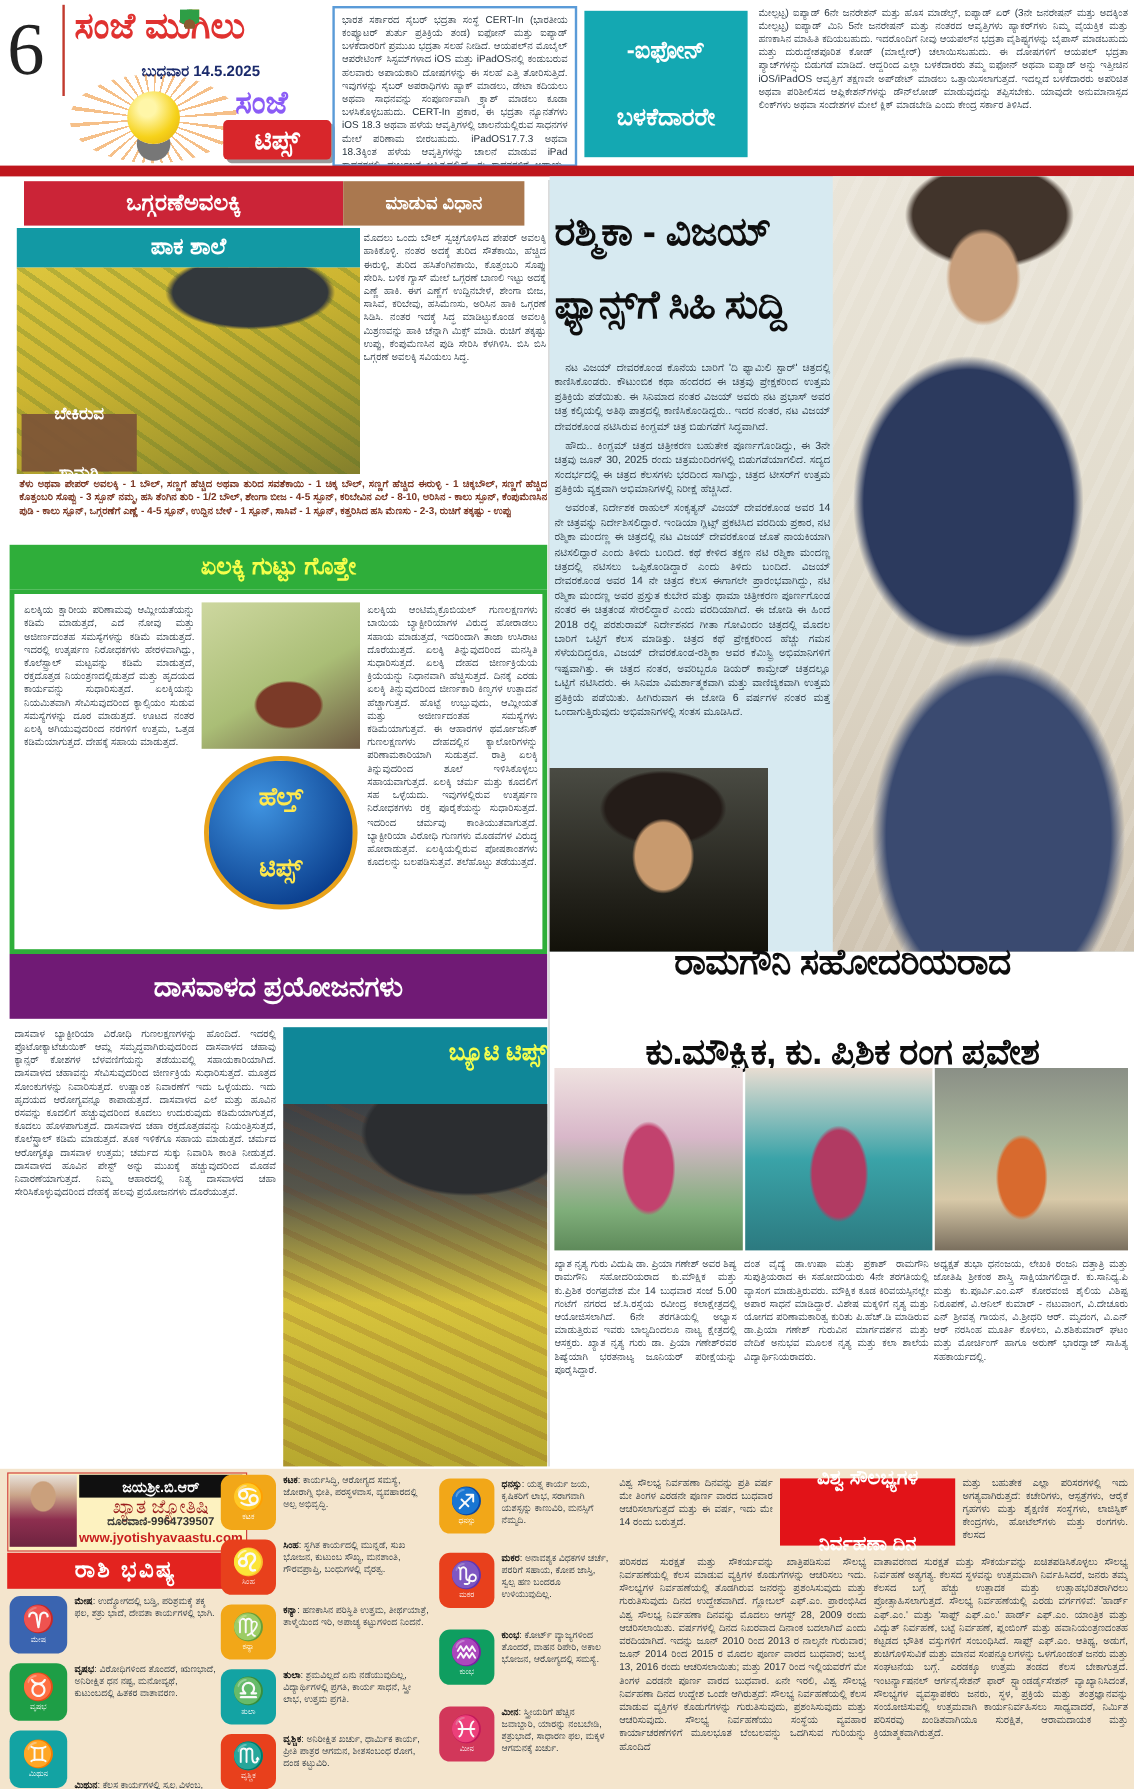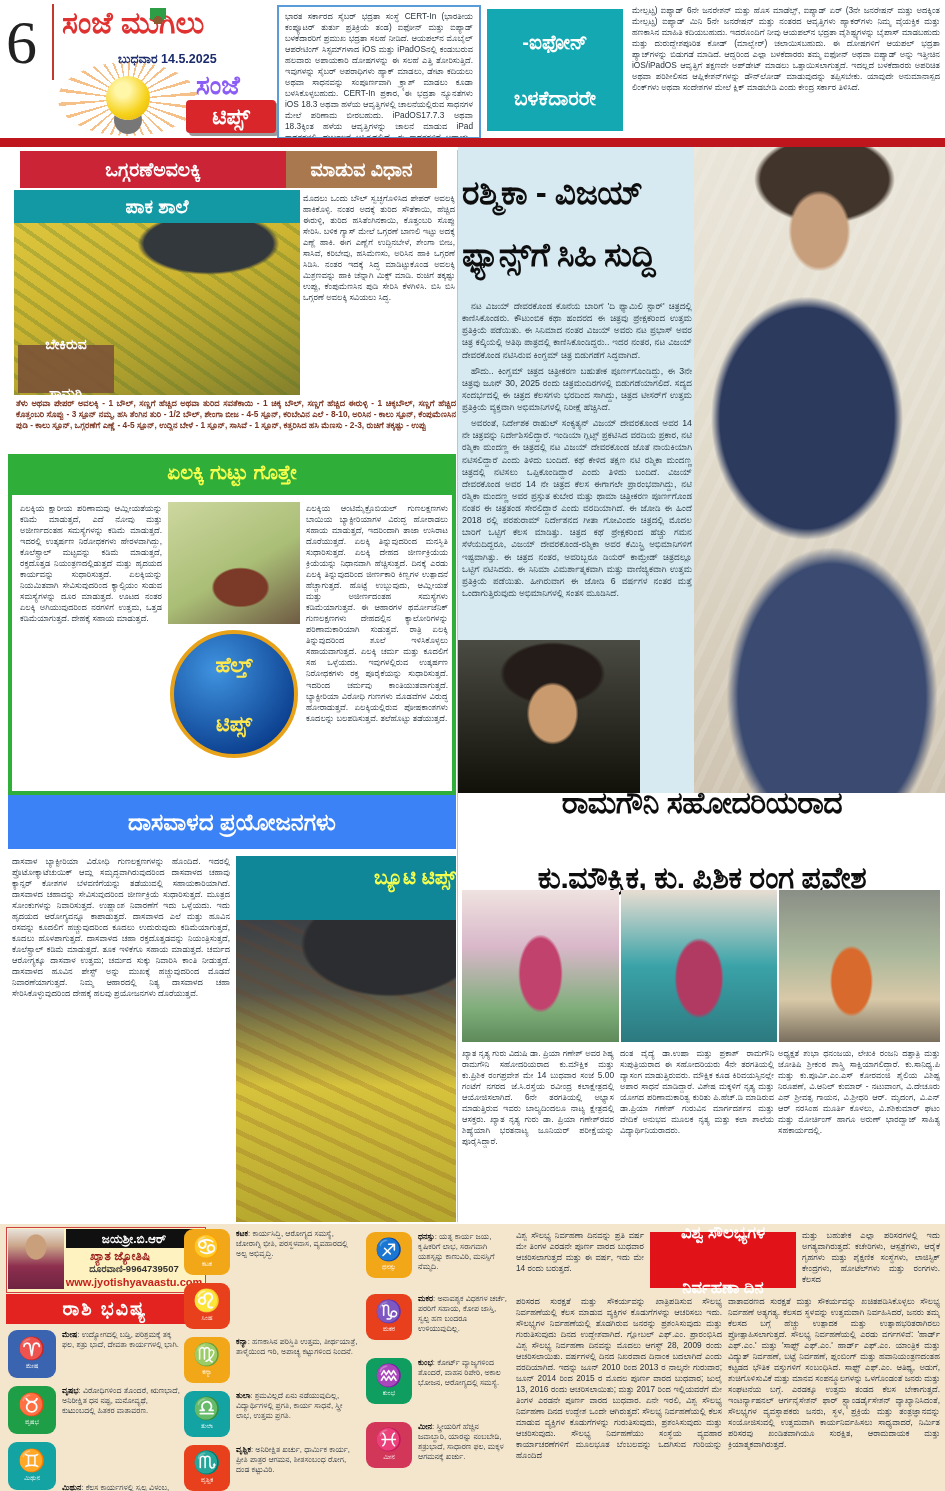--- a/index.html
+++ b/index.html
@@ -42,41 +42,41 @@
     <span>ಬಳಕೆದಾರರೇ</span>
     <span>ಎಚ್ಚರ</span>
   </div>
   <div class="abs b8 just" style="left:632px;top:5px;width:308px;height:130px;overflow:hidden;">ಮೇಲ್ಪಟ್ಟ) ಐಪ್ಯಾಡ್ 6ನೇ ಜನರೇಶನ್ ಮತ್ತು ಹೊಸ ಮಾಡೆಲ್ಸ್, ಐಪ್ಯಾಡ್ ಏರ್ (3ನೇ ಜನರೇಷನ್ ಮತ್ತು ಅದಕ್ಕಿಂತ ಮೇಲ್ಪಟ್ಟ) ಐಪ್ಯಾಡ್ ಮಿನಿ 5ನೇ ಜನರೇಷನ್ ಮತ್ತು ನಂತರದ ಆವೃತ್ತಿಗಳು ಹ್ಯಾಕರ್‌ಗಳು ನಿಮ್ಮ ವೈಯಕ್ತಿಕ ಮತ್ತು ಹಣಕಾಸಿನ ಮಾಹಿತಿ ಕದಿಯಬಹುದು. ಇದರೊಂದಿಗೆ ನೀವು ಆಯಪಲ್‌ನ ಭದ್ರತಾ ವೈಶಿಷ್ಟ್ಯಗಳನ್ನು ಬೈಪಾಸ್ ಮಾಡಬಹುದು ಮತ್ತು ದುರುದ್ದೇಶಪೂರಿತ ಕೋಡ್ (ಮಾಲ್ವೇರ್) ಚಲಾಯಿಸಬಹುದು. ಈ ದೋಷಗಳಿಗೆ ಆಯಪಲ್ ಭದ್ರತಾ ಪ್ಯಾಚ್‌ಗಳನ್ನು ಬಿಡುಗಡೆ ಮಾಡಿದೆ. ಆದ್ದರಿಂದ ಎಲ್ಲಾ ಬಳಕೆದಾರರು ತಮ್ಮ ಐಫೋನ್ ಅಥವಾ ಐಪ್ಯಾಡ್ ಅನ್ನು ಇತ್ತೀಚಿನ iOS/iPadOS ಆವೃತ್ತಿಗೆ ತಕ್ಷಣವೇ ಅಪ್‌ಡೇಟ್ ಮಾಡಲು ಒತ್ತಾಯಿಸಲಾಗುತ್ತದೆ. ಇದಲ್ಲದೆ ಬಳಕೆದಾರರು ಅಪರಿಚಿತ ಅಥವಾ ಪರಿಶೀಲಿಸದ ಆಪ್ಲಿಕೇಶನ್‌ಗಳನ್ನು ಡೌನ್‌ಲೋಡ್ ಮಾಡುವುದನ್ನು ತಪ್ಪಿಸಬೇಕು. ಯಾವುದೇ ಅನುಮಾನಾಸ್ಪದ ಲಿಂಕ್‌ಗಳು ಅಥವಾ ಸಂದೇಶಗಳ ಮೇಲೆ ಕ್ಲಿಕ್ ಮಾಡಬೇಡಿ ಎಂದು ಕೇಂದ್ರ ಸರ್ಕಾರ ತಿಳಿಸಿದೆ.</div>
 
   <div class="abs" style="left:0;top:138px;width:945px;height:9px;background:#bf161d;"></div>
 
   <div class="abs" style="left:457px;top:150px;width:1px;height:1072px;background:#c3c3c3;"></div>
 
   <div class="abs ctr" style="left:20px;top:151px;width:266px;height:37px;background:#cb2437;color:#fff;font-size:19px;font-weight:800;">ಒಗ್ಗರಣೆಅವಲಕ್ಕಿ</div>
-  <div class="abs ctr" style="left:286px;top:151px;width:151px;height:37px;background:#aa784f;color:#fff;font-size:19px;font-weight:700;">ಮಾಡುವ ವಿಧಾನ</div>
+  <div class="abs ctr" style="left:286px;top:151px;width:151px;height:37px;background:#aa784f;color:#fff;font-size:15px;font-weight:700;">ಮಾಡುವ ವಿಧಾನ</div>
   <div class="abs ctr" style="left:14px;top:190px;width:286px;height:33px;background:#1299a4;color:#fff;font-size:19px;font-weight:800;">ಪಾಕ ಶಾಲೆ</div>
   <div class="abs photo" style="left:14px;top:223px;width:286px;height:172px;background:radial-gradient(75% 55% at 68% 12%,#33383c 0 30%,transparent 33%),repeating-linear-gradient(35deg,rgba(70,110,40,.25) 0 4px,transparent 4px 14px),linear-gradient(160deg,#ddc63d 0%,#cdb531 40%,#a89c2e 72%,#837f2c 100%);"></div>
   <div class="abs ctr col" style="left:18px;top:345px;width:96px;height:48px;background:rgba(125,85,55,.95);color:#fff;font-size:14px;font-weight:700;line-height:1.25;">
     <span>ಬೇಕಿರುವ</span>
     <span>ಸಾಮಗ್ರಿ</span>
   </div>
   <div class="abs b8 just" style="left:303px;top:193px;width:152px;height:200px;overflow:hidden;">ಮೊದಲು ಒಂದು ಬೌಲ್ ಸ್ವಚ್ಛಗೊಳಿಸಿದ ಪೇಪರ್ ಅವಲಕ್ಕಿ ಹಾಕಿಕೊಳ್ಳಿ. ನಂತರ ಅದಕ್ಕೆ ತುರಿದ ಸೌತೆಕಾಯಿ, ಹೆಚ್ಚಿದ ಈರುಳ್ಳಿ, ತುರಿದ ಹಸಿತೆಂಗಿನಕಾಯಿ, ಕೊತ್ತಂಬರಿ ಸೊಪ್ಪು ಸೇರಿಸಿ. ಬಳಿಕ ಗ್ಯಾಸ್ ಮೇಲೆ ಒಗ್ಗರಣೆ ಬಾಣಲಿ ಇಟ್ಟು ಅದಕ್ಕೆ ಎಣ್ಣೆ ಹಾಕಿ. ಈಗ ಎಣ್ಣೆಗೆ ಉದ್ದಿನಬೇಳೆ, ಶೇಂಗಾ ಬೀಜ, ಸಾಸಿವೆ, ಕರಿಬೇವು, ಹಸಿಮೆಣಸು, ಅರಿಸಿನ ಹಾಕಿ ಒಗ್ಗರಣೆ ಸಿಡಿಸಿ. ನಂತರ ಇದಕ್ಕೆ ಸಿದ್ಧ ಮಾಡಿಟ್ಟುಕೊಂಡ ಅವಲಕ್ಕಿ ಮಿಶ್ರಣವನ್ನು ಹಾಕಿ ಚೆನ್ನಾಗಿ ಮಿಕ್ಸ್ ಮಾಡಿ. ರುಚಿಗೆ ತಕ್ಕಷ್ಟು ಉಪ್ಪು, ಕೆಂಪುಮೆಣಸಿನ ಪುಡಿ ಸೇರಿಸಿ ಕೆಳಗಿಳಿಸಿ. ಬಿಸಿ ಬಿಸಿ ಒಗ್ಗರಣೆ ಅವಲಕ್ಕಿ ಸವಿಯಲು ಸಿದ್ಧ.</div>
   <div class="abs just" style="left:16px;top:398px;width:440px;height:54px;font-size:8.3px;line-height:1.35;color:#7a3420;font-weight:600;overflow:hidden;">ತೆಳು ಅಥವಾ ಪೇಪರ್ ಅವಲಕ್ಕಿ - 1 ಬೌಲ್, ಸಣ್ಣಗೆ ಹೆಚ್ಚಿದ ಅಥವಾ ತುರಿದ ಸವತೆಕಾಯಿ - 1 ಚಿಕ್ಕ ಬೌಲ್, ಸಣ್ಣಗೆ ಹೆಚ್ಚಿದ ಈರುಳ್ಳಿ - 1 ಚಿಕ್ಕಬೌಲ್, ಸಣ್ಣಗೆ ಹೆಚ್ಚಿದ ಕೊತ್ತಂಬರಿ ಸೊಪ್ಪು - 3 ಸ್ಪೂನ್ ನಮ್ಮ, ಹಸಿ ತೆಂಗಿನ ತುರಿ - 1/2 ಬೌಲ್, ಶೇಂಗಾ ಬೀಜ - 4-5 ಸ್ಪೂನ್, ಕರಿಬೇವಿನ ಎಲೆ - 8-10, ಅರಿಸಿನ - ಕಾಲು ಸ್ಪೂನ್, ಕೆಂಪುಮೆಣಸಿನ ಪುಡಿ - ಕಾಲು ಸ್ಪೂನ್, ಒಗ್ಗರಣೆಗೆ ಎಣ್ಣೆ - 4-5 ಸ್ಪೂನ್, ಉದ್ದಿನ ಬೇಳೆ - 1 ಸ್ಪೂನ್, ಸಾಸಿವೆ - 1 ಸ್ಪೂನ್, ಕತ್ತರಿಸಿದ ಹಸಿ ಮೆಣಸು - 2-3, ರುಚಿಗೆ ತಕ್ಕಷ್ಟು - ಉಪ್ಪು</div>
 
   <div class="abs ctr" style="left:8px;top:454px;width:448px;height:37px;background:#2fae3a;color:#f6ff4b;font-size:20px;font-weight:800;">ಏಲಕ್ಕಿ ಗುಟ್ಟು ಗೊತ್ತೇ</div>
   <div class="abs" style="left:8px;top:491px;width:440px;height:296px;border:4px solid #2fae3a;background:#fff;"></div>
   <div class="abs b8 just" style="left:20px;top:503px;width:142px;height:276px;overflow:hidden;">ಏಲಕ್ಕಿಯ ಕ್ಷಾರೀಯ ಪರಿಣಾಮವು ಆಮ್ಲೀಯತೆಯನ್ನು ಕಡಿಮೆ ಮಾಡುತ್ತದೆ, ಎದೆ ನೋವು ಮತ್ತು ಅಜೀರ್ಣದಂತಹ ಸಮಸ್ಯೆಗಳನ್ನು ಕಡಿಮೆ ಮಾಡುತ್ತದೆ. ಇದರಲ್ಲಿ ಉತ್ಕರ್ಷಣ ನಿರೋಧಕಗಳು ಹೇರಳವಾಗಿದ್ದು, ಕೊಲೆಸ್ಟ್ರಾಲ್ ಮಟ್ಟವನ್ನು ಕಡಿಮೆ ಮಾಡುತ್ತದೆ, ರಕ್ತದೊತ್ತಡ ನಿಯಂತ್ರಣದಲ್ಲಿಡುತ್ತದೆ ಮತ್ತು ಹೃದಯದ ಕಾರ್ಯವನ್ನು ಸುಧಾರಿಸುತ್ತದೆ. ಏಲಕ್ಕಿಯನ್ನು ನಿಯಮಿತವಾಗಿ ಸೇವಿಸುವುದರಿಂದ ಕ್ಯಾಲ್ಸಿಯಂ ಸುಡುವ ಸಮಸ್ಯೆಗಳನ್ನು ದೂರ ಮಾಡುತ್ತದೆ. ಊಟದ ನಂತರ ಏಲಕ್ಕಿ ಅಗಿಯುವುದರಿಂದ ನರಗಳಿಗೆ ಉತ್ತಮ, ಒತ್ತಡ ಕಡಿಮೆಯಾಗುತ್ತದೆ. ದೇಹಕ್ಕೆ ಸಹಾಯ ಮಾಡುತ್ತದೆ.</div>
   <div class="abs photo" style="left:168px;top:502px;width:132px;height:122px;background:radial-gradient(40% 30% at 55% 70%,#7b3a28 0 50%,transparent 55%),linear-gradient(150deg,#cdd79f 0%,#aabe76 55%,#6f5b43 100%);"></div>
   <div class="abs ctr col" style="left:170px;top:630px;width:120px;height:120px;border-radius:50%;border:4px solid #e8a21a;background:radial-gradient(circle at 35% 30%,#3f93e0,#0b3f8e 78%);color:#ffe84d;font-size:21px;font-weight:800;line-height:1.3;">
     <span>ಹೆಲ್ತ್</span>
     <span>ಟಿಪ್ಸ್</span>
   </div>
   <div class="abs b8 just" style="left:306px;top:503px;width:142px;height:276px;overflow:hidden;">ಏಲಕ್ಕಿಯ ಆಂಟಿಮೈಕ್ರೊಬಿಯಲ್ ಗುಣಲಕ್ಷಣಗಳು ಬಾಯಿಯ ಬ್ಯಾಕ್ಟೀರಿಯಾಗಳ ವಿರುದ್ಧ ಹೋರಾಡಲು ಸಹಾಯ ಮಾಡುತ್ತದೆ, ಇದರಿಂದಾಗಿ ತಾಜಾ ಉಸಿರಾಟ ದೊರೆಯುತ್ತದೆ. ಏಲಕ್ಕಿ ತಿನ್ನುವುದರಿಂದ ಮನಸ್ಥಿತಿ ಸುಧಾರಿಸುತ್ತದೆ. ಏಲಕ್ಕಿ ದೇಹದ ಜೀರ್ಣಕ್ರಿಯೆಯ ಕ್ರಿಯೆಯನ್ನು ನಿಧಾನವಾಗಿ ಹೆಚ್ಚಿಸುತ್ತದೆ. ದಿನಕ್ಕೆ ಎರಡು ಏಲಕ್ಕಿ ತಿನ್ನುವುದರಿಂದ ಜೀರ್ಣಕಾರಿ ಕಿಣ್ವಗಳ ಉತ್ಪಾದನೆ ಹೆಚ್ಚಾಗುತ್ತದೆ. ಹೊಟ್ಟೆ ಉಬ್ಬುವುದು, ಆಮ್ಲೀಯತೆ ಮತ್ತು ಅಜೀರ್ಣದಂತಹ ಸಮಸ್ಯೆಗಳು ಕಡಿಮೆಯಾಗುತ್ತವೆ. ಈ ಆಹಾರಗಳ ಥರ್ಮೋಜೆನಿಕ್ ಗುಣಲಕ್ಷಣಗಳು ದೇಹದಲ್ಲಿನ ಕ್ಯಾಲೋರಿಗಳನ್ನು ಪರಿಣಾಮಕಾರಿಯಾಗಿ ಸುಡುತ್ತವೆ. ರಾತ್ರಿ ಏಲಕ್ಕಿ ತಿನ್ನುವುದರಿಂದ ಶೂಲೆ ಇಳಿಸಿಕೊಳ್ಳಲು ಸಹಾಯವಾಗುತ್ತದೆ. ಏಲಕ್ಕಿ ಚರ್ಮ ಮತ್ತು ಕೂದಲಿಗೆ ಸಹ ಒಳ್ಳೆಯದು. ಇವುಗಳಲ್ಲಿರುವ ಉತ್ಕರ್ಷಣ ನಿರೋಧಕಗಳು ರಕ್ತ ಪೂರೈಕೆಯನ್ನು ಸುಧಾರಿಸುತ್ತದೆ. ಇದರಿಂದ ಚರ್ಮವು ಕಾಂತಿಯುತವಾಗುತ್ತದೆ. ಬ್ಯಾಕ್ಟೀರಿಯಾ ವಿರೋಧಿ ಗುಣಗಳು ಮೊಡವೆಗಳ ವಿರುದ್ಧ ಹೋರಾಡುತ್ತವೆ. ಏಲಕ್ಕಿಯಲ್ಲಿರುವ ಪೋಷಕಾಂಶಗಳು ಕೂದಲನ್ನು ಬಲಪಡಿಸುತ್ತವೆ. ತಲೆಹೊಟ್ಟು ತಡೆಯುತ್ತದೆ.</div>
 
-  <div class="abs ctr" style="left:8px;top:795px;width:448px;height:54px;background:#3b82f6;color:#fff;font-size:23px;font-weight:800;">ದಾಸವಾಳದ ಪ್ರಯೋಜನಗಳು</div>
+  <div class="abs ctr" style="left:8px;top:795px;width:448px;height:54px;background:#701a75;color:#fff;font-size:23px;font-weight:800;">ದಾಸವಾಳದ ಪ್ರಯೋಜನಗಳು</div>
   <div class="abs b8 just" style="left:12px;top:856px;width:218px;height:364px;overflow:hidden;">ದಾಸವಾಳ ಬ್ಯಾಕ್ಟೀರಿಯಾ ವಿರೋಧಿ ಗುಣಲಕ್ಷಣಗಳನ್ನು ಹೊಂದಿದೆ. ಇದರಲ್ಲಿ ಪ್ರೊಟೋಕ್ಯಾಟೆಚುಯಿಕ್ ಆಮ್ಲ ಸಮೃದ್ಧವಾಗಿರುವುದರಿಂದ ದಾಸವಾಳದ ಚಹಾವು ಕ್ಯಾನ್ಸರ್ ಕೋಶಗಳ ಬೆಳವಣಿಗೆಯನ್ನು ತಡೆಯುವಲ್ಲಿ ಸಹಾಯಕಾರಿಯಾಗಿದೆ. ದಾಸವಾಳದ ಚಹಾವನ್ನು ಸೇವಿಸುವುದರಿಂದ ಜೀರ್ಣಕ್ರಿಯೆ ಸುಧಾರಿಸುತ್ತದೆ. ಮೂತ್ರದ ಸೋಂಕುಗಳನ್ನು ನಿವಾರಿಸುತ್ತದೆ. ಉಷ್ಣಾಂಶ ನಿವಾರಣೆಗೆ ಇದು ಒಳ್ಳೆಯದು. ಇದು ಹೃದಯದ ಆರೋಗ್ಯವನ್ನೂ ಕಾಪಾಡುತ್ತದೆ. ದಾಸವಾಳದ ಎಲೆ ಮತ್ತು ಹೂವಿನ ರಸವನ್ನು ಕೂದಲಿಗೆ ಹಚ್ಚುವುದರಿಂದ ಕೂದಲು ಉದುರುವುದು ಕಡಿಮೆಯಾಗುತ್ತದೆ, ಕೂದಲು ಹೊಳಪಾಗುತ್ತದೆ. ದಾಸವಾಳದ ಚಹಾ ರಕ್ತದೊತ್ತಡವನ್ನು ನಿಯಂತ್ರಿಸುತ್ತದೆ, ಕೊಲೆಸ್ಟ್ರಾಲ್ ಕಡಿಮೆ ಮಾಡುತ್ತದೆ. ತೂಕ ಇಳಿಕೆಗೂ ಸಹಾಯ ಮಾಡುತ್ತದೆ. ಚರ್ಮದ ಆರೋಗ್ಯಕ್ಕೂ ದಾಸವಾಳ ಉತ್ತಮ; ಚರ್ಮದ ಸುಕ್ಕು ನಿವಾರಿಸಿ ಕಾಂತಿ ನೀಡುತ್ತದೆ. ದಾಸವಾಳದ ಹೂವಿನ ಪೇಸ್ಟ್ ಅನ್ನು ಮುಖಕ್ಕೆ ಹಚ್ಚುವುದರಿಂದ ಮೊಡವೆ ನಿವಾರಣೆಯಾಗುತ್ತದೆ. ನಿಮ್ಮ ಆಹಾರದಲ್ಲಿ ನಿತ್ಯ ದಾಸವಾಳದ ಚಹಾ ಸೇರಿಸಿಕೊಳ್ಳುವುದರಿಂದ ದೇಹಕ್ಕೆ ಹಲವು ಪ್ರಯೋಜನಗಳು ದೊರೆಯುತ್ತವೆ.</div>
   <div class="abs" style="left:236px;top:856px;width:220px;height:64px;background:#0f8798;color:#f4ff4e;font-size:20px;font-weight:800;text-align:right;padding-top:10px;box-sizing:border-box;">
     <span>ಬ್ಯೂಟಿ ಟಿಪ್ಸ್</span>
   </div>
   <div class="abs photo" style="left:236px;top:920px;width:220px;height:302px;background:radial-gradient(70% 30% at 70% 8%,#2b2d30 0 55%,transparent 58%),repeating-linear-gradient(25deg,rgba(120,60,30,.18) 0 5px,transparent 5px 16px),linear-gradient(180deg,#3c4045 0%,#56554a 24%,#d7c33c 55%,#b7a82f 100%);"></div>
 
   <div class="abs" style="left:458px;top:147px;width:487px;height:646px;background:#d7eaf1;"></div>
   <div class="abs hl" style="left:462px;top:162px;width:280px;height:132px;font-size:33px;line-height:1.95;line-height:62px;">
     <span style="display:block;">ರಶ್ಮಿಕಾ - ವಿಜಯ್</span>
     <span style="display:block;font-family:Liberation Serif, serif;">ಫ್ಯಾನ್ಸ್‌ಗೆ ಸಿಹಿ ಸುದ್ದಿ</span>
@@ -107,21 +107,21 @@
   <div class="abs photo" style="left:779px;top:890px;width:161px;height:152px;background:radial-gradient(40px 66px at 45% 60%,#d86a2e 0 48%,transparent 54%),linear-gradient(180deg,#8a8f86 0%,#aab79b 42%,#d8c9a8 72%,#7a6f5e 100%);"></div>
   <div class="abs b8 just" style="left:462px;top:1048px;width:152px;height:212px;overflow:hidden;">ಖ್ಯಾತ ನೃತ್ಯ ಗುರು ವಿದುಷಿ ಡಾ. ಪ್ರಿಯಾ ಗಣೇಶ್ ಅವರ ಶಿಷ್ಯ ರಾಮಗೌನಿ ಸಹೋದರಿಯರಾದ ಕು.ಮೌಕ್ಷಿಕ ಮತ್ತು ಕು.ಪ್ರಿಶಿಕ ರಂಗಪ್ರವೇಶ ಮೇ 14 ಬುಧವಾರ ಸಂಜೆ 5.00 ಗಂಟೆಗೆ ನಗರದ ಜೆ.ಸಿ.ರಸ್ತೆಯ ರವೀಂದ್ರ ಕಲಾಕ್ಷೇತ್ರದಲ್ಲಿ ಆಯೋಜಿಸಲಾಗಿದೆ. 6ನೇ ತರಗತಿಯಲ್ಲಿ ಅಭ್ಯಾಸ ಮಾಡುತ್ತಿರುವ ಇವರು ಬಾಲ್ಯದಿಂದಲೂ ನಾಟ್ಯ ಕ್ಷೇತ್ರದಲ್ಲಿ ಆಸಕ್ತರು. ಖ್ಯಾತ ನೃತ್ಯ ಗುರು ಡಾ. ಪ್ರಿಯಾ ಗಣೇಶ್‌ರವರ ಶಿಷ್ಯೆಯಾಗಿ ಭರತನಾಟ್ಯ ಜೂನಿಯರ್ ಪರೀಕ್ಷೆಯನ್ನು ಪೂರೈಸಿದ್ದಾರೆ.</div>
   <div class="abs b8 just" style="left:620px;top:1048px;width:154px;height:212px;overflow:hidden;">ದಂತ ವೈದ್ಯೆ ಡಾ.ಉಷಾ ಮತ್ತು ಪ್ರಕಾಶ್ ರಾಮಗೌನಿ ಸುಪುತ್ರಿಯರಾದ ಈ ಸಹೋದರಿಯರು 4ನೇ ತರಗತಿಯಲ್ಲಿ ವ್ಯಾಸಂಗ ಮಾಡುತ್ತಿರುವರು. ಮೌಕ್ಷಿಕ ಕೂಡ ಕಿರಿವಯಸ್ಸಿನಲ್ಲೇ ಅಪಾರ ಸಾಧನೆ ಮಾಡಿದ್ದಾರೆ. ವಿಶೇಷ ಮಕ್ಕಳಿಗೆ ನೃತ್ಯ ಮತ್ತು ಯೋಗದ ಪರಿಣಾಮಕಾರಿತ್ವ ಕುರಿತು ಪಿ.ಹೆಚ್.ಡಿ ಮಾಡಿರುವ ಡಾ.ಪ್ರಿಯಾ ಗಣೇಶ್ ಗುರುವಿನ ಮಾರ್ಗದರ್ಶನ ಮತ್ತು ವೇದಿಕೆ ಅನುಭವ ಮೂಲಕ ನೃತ್ಯ ಮತ್ತು ಕಲಾ ಶಾಲೆಯ ವಿದ್ಯಾರ್ಥಿನಿಯರಾದರು.</div>
   <div class="abs b8 just" style="left:778px;top:1048px;width:162px;height:212px;overflow:hidden;">ಅಧ್ಯಕ್ಷತೆ ಶುಭಾ ಧನಂಜಯ, ಲೇಖಕಿ ರಂಜನಿ ದತ್ತಾತ್ರಿ ಮತ್ತು ಜೋತಿಷಿ ಶ್ರೀಕಂಠ ಶಾಸ್ತ್ರಿ ಸಾಕ್ಷಿಯಾಗಲಿದ್ದಾರೆ. ಕು.ಸಾನಿಧ್ಯ.ಪಿ ಮತ್ತು ಕು.ಪೂರ್ವಿ.ಎಂ.ಎಸ್ ಕೋರವಂಜಿ ಶೈಲಿಯ ವಿಶಿಷ್ಟ ನಿರೂಪಣೆ, ವಿ.ಆನಿಲ್ ಕುಮಾರ್ - ನಟುವಾಂಗ, ವಿ.ದೇಚೂರು ಎನ್ ಶ್ರೀವತ್ಸ ಗಾಯನ, ವಿ.ಶ್ರೀಧರಿ ಆರ್. ಮೃದಂಗ, ವಿ.ಎನ್ ಆರ್ ನರಸಿಂಹ ಮೂರ್ತಿ ಕೊಳಲು, ವಿ.ಶಶಿಕುಮಾರ್ ಘಟಂ ಮತ್ತು ಮೋರ್ಚಿಂಗ್ ಹಾಗೂ ಅರುಣ್ ಭಾರದ್ವಾಜ್ ಸಾಹಿತ್ಯ ಸಹಕಾರ್ಯದಲ್ಲಿ.</div>
 
   <div class="abs" style="left:0;top:1224px;width:945px;height:267px;background:#f4e5cd;"></div>
 
   <div class="abs" style="left:6px;top:1227px;width:198px;height:64px;background:#fdf2c0;border:1px solid #d04040;"></div>
   <div class="abs photo" style="left:8px;top:1229px;width:56px;height:60px;background:radial-gradient(20px 24px at 50% 30%,#caa07c 0 50%,transparent 55%),linear-gradient(180deg,#e8e2da 0%,#caa58a 28%,#8e2f4f 62%,#6e2340 100%);"></div>
   <div class="abs ctr" style="left:66px;top:1229px;width:136px;height:19px;background:#101010;color:#fff;font-size:12px;font-weight:700;">ಜಯಶ್ರೀ.ಬಿ.ಆರ್</div>
-  <div class="abs ctr" style="left:52px;top:1250px;width:136px;height:12px;color:#9a1c1c;font-size:12px;font-weight:700;">ಖ್ಯಾತ ಜ್ಯೋತಿಷಿ</div>
+  <div class="abs ctr" style="left:66px;top:1250px;width:136px;height:12px;color:#9a1c1c;font-size:16px;font-weight:400;">ಖ್ಯಾತ ಜ್ಯೋತಿಷಿ</div>
   <div class="abs ctr" style="left:66px;top:1263px;width:136px;height:11px;color:#333;font-size:9.5px;font-weight:700;">ದೂರವಾಣಿ-9964739507</div>
   <div class="abs ctr" style="left:66px;top:1275px;width:136px;height:14px;color:#c81e1e;font-size:11px;font-weight:800;cursor:pointer;">www.jyotishyavaastu.com</div>
   <div class="abs ctr" style="left:6px;top:1294px;width:198px;height:30px;background:#e3231f;color:#fff;font-size:19px;font-weight:800;letter-spacing:2px;">ರಾಶಿ ಭವಿಷ್ಯ</div>
 
   <div class="abs tile" style="left: 8px; top: 1330px; width: 48px; height: 48px; background: rgb(58, 100, 176);">
     <span class="sym">♈</span>
     <span class="sname">ಮೇಷ</span>
     </div>
   <div class="abs b7 zitem-text" style="left:62px;top:1330px;width:118px;height:52px;">
     <b>ಮೇಷ</b>: <span>ಉದ್ಯೋಗದಲ್ಲಿ ಬಡ್ತಿ, ಪರಿಶ್ರಮಕ್ಕೆ ತಕ್ಕ ಫಲ, ಶತ್ರು ಭಾದೆ, ದೇವತಾ ಕಾರ್ಯಗಳಲ್ಲಿ ಭಾಗಿ.</span></div>
@@ -144,20 +144,22 @@
     <span class="sym">♋</span>
     <span class="sname">ಕಟಕ</span>
     </div>
   <div class="abs b7 zitem-text" style="left:236px;top:1229px;width:122px;height:50px;">
     <b>ಕಟಕ</b>: <span>ಕಾರ್ಯಸಿದ್ಧಿ, ಆರೋಗ್ಯದ ಸಮಸ್ಯೆ, ಜೋರಾಗ್ನಿ ಭೀತಿ, ಪರಸ್ಥಳವಾಸ, ವ್ಯವಹಾರದಲ್ಲಿ ಅಲ್ಪ ಅಭಿವೃದ್ಧಿ.</span></div>
 
   <div class="abs tile" style="left: 184px; top: 1283px; width: 46px; height: 46px; background: rgb(232, 64, 28);">
     <span class="sym">♌</span>
     <span class="sname">ಸಿಂಹ</span>
     </div>
+  <div class="abs b7 zitem-text" style="left:236px;top:1283px;width:122px;height:50px;">
+    <b>ಸಿಂಹ</b>: <span>ಸ್ಥಗಿತ ಕಾರ್ಯದಲ್ಲಿ ಮುನ್ನಡೆ, ಸುಖ ಭೋಜನ, ಕುಟುಂಬ ಸೌಖ್ಯ, ಮನಶಾಂತಿ, ಗೌರವಪ್ರಾಪ್ತಿ, ಬಂಧುಗಳಲ್ಲಿ ವೈರತ್ವ.</span></div>
 
   <div class="abs tile" style="left: 184px; top: 1337px; width: 46px; height: 46px; background: rgb(242, 167, 24);">
     <span class="sym">♍</span>
     <span class="sname">ಕನ್ಯಾ</span>
     </div>
   <div class="abs b7 zitem-text" style="left:236px;top:1337px;width:122px;height:50px;">
     <b>ಕನ್ಯಾ</b>: <span>ಹಣಕಾಸಿನ ಪರಿಸ್ಥಿತಿ ಉತ್ತಮ, ತೀರ್ಥಯಾತ್ರೆ, ತಾಳ್ಮೆಯಿಂದ ಇರಿ, ಅಪಾಚ್ಯ ಕಟ್ಟುಗಳಿಂದ ನಿಂದನೆ.</span></div>
 
   <div class="abs tile" style="left: 184px; top: 1391px; width: 46px; height: 46px; background: rgb(19, 163, 163);">
     <span class="sym">♎</span>

